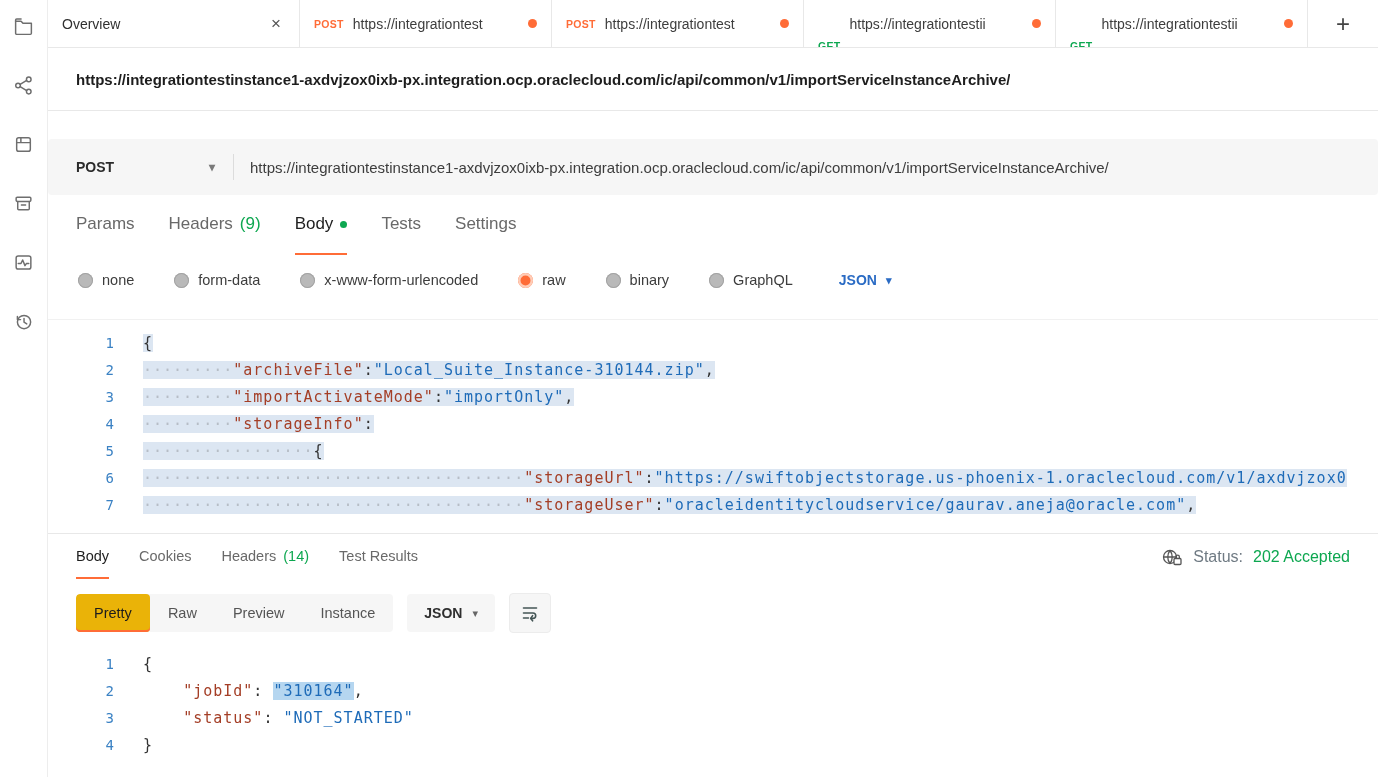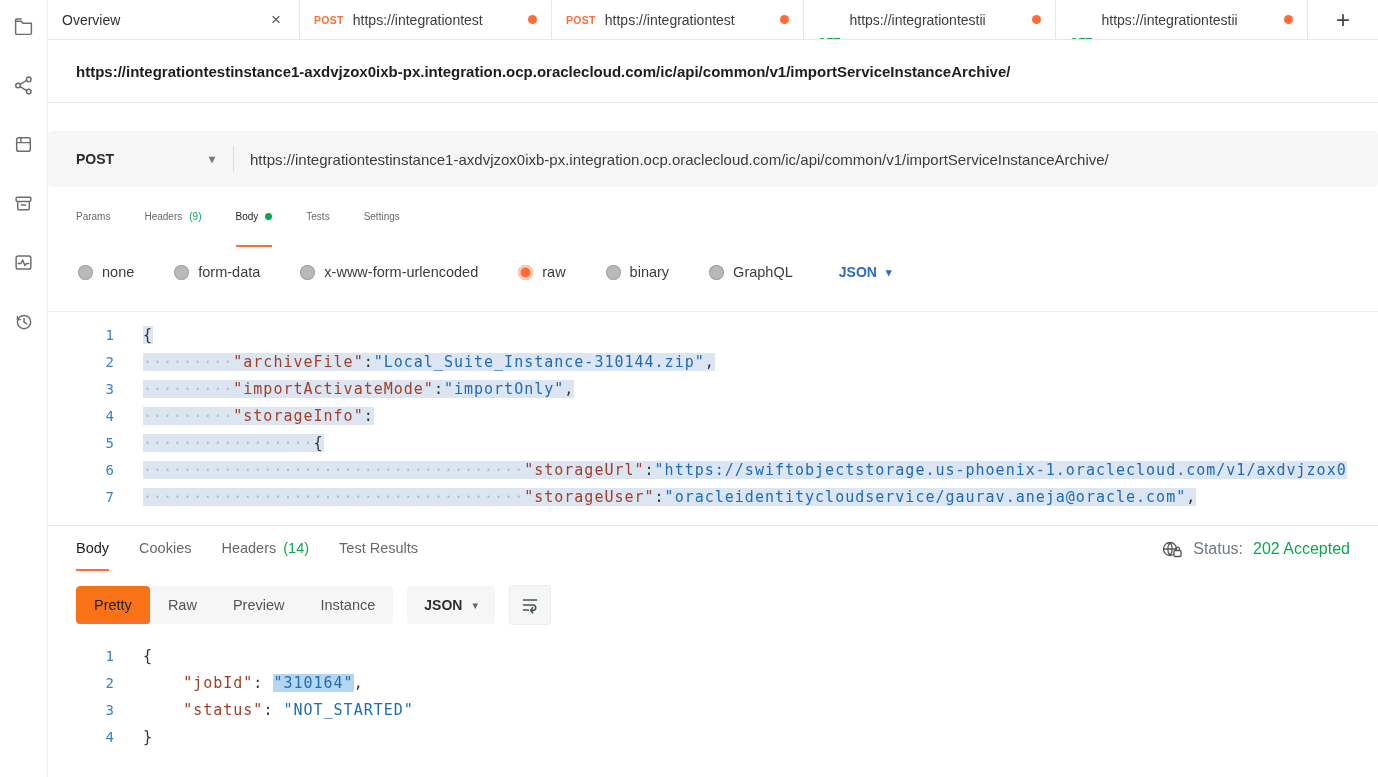--- a/index.html
+++ b/index.html
@@ -10,21 +10,21 @@
   body{margin:0;background:#fff;font-family:"Liberation Sans",sans-serif;color:#333;}
   .app{width:1378px;height:777px;display:flex;overflow:hidden;background:#fff;}
 
   
   .rail{width:48px;flex:none;border-right:1px solid #ededed;display:flex;flex-direction:column;align-items:center;padding-top:16px;gap:38px;}
   .rail svg{width:21px;height:21px;stroke:#6e6e6e;fill:none;stroke-width:1.4;stroke-linecap:round;stroke-linejoin:round;cursor:pointer;}
 
   .main{flex:1;min-width:0;display:flex;flex-direction:column;}
 
   
-  .tabbar{height:40px;flex:none;border-bottom:1px solid #e8e8e8;display:flex;align-items:stretch;}
+  .tabbar{height:48px;flex:none;border-bottom:1px solid #e8e8e8;display:flex;align-items:stretch;}
   .tab{width:252px;flex:none;display:flex;align-items:center;gap:9px;padding:0 14px;border-right:1px solid #e8e8e8;font-size:14px;color:#3d3d3d;cursor:pointer;overflow:hidden;}
   .tab .method{font-size:10.5px;font-weight:700;letter-spacing:.3px;flex:none;}
   .tab .method.post{color:var(--accent);} .tab .method.get{color:var(--green);margin-top:44px;}
   .tab .turl{flex:1;min-width:0;overflow:hidden;white-space:nowrap;}
   .tab .dot{width:9px;height:9px;border-radius:50%;background:var(--accent);flex:none;}
   .tab .tlabel{flex:1;color:#303030;}
   .tab .close{color:#555;font-size:17px;line-height:1;padding:2px 4px;}
   .plus{width:70px;display:flex;align-items:center;justify-content:center;font-size:24px;color:#444;cursor:pointer;font-weight:300;}
 
   
@@ -32,21 +32,21 @@
   .overview-url{font-weight:700;font-size:15px;color:#1d1d1d;white-space:nowrap;overflow:hidden;}
 
   
   .request-row{margin-top:28px;height:56px;flex:none;background:#f6f6f6;border-radius:4px;display:flex;align-items:center;}
   .method-select{width:185px;flex:none;display:flex;align-items:center;justify-content:space-between;padding:0 18px 0 28px;font-size:14px;font-weight:600;color:#2b2b2b;cursor:pointer;}
   .method-select .chev{color:#7a7a7a;font-size:12px;}
   .vdiv{width:1px;height:26px;background:#dcdcdc;flex:none;}
   .req-url{flex:1;min-width:0;padding:0 6px 0 16px;font-size:15px;color:#3d3d3d;white-space:nowrap;overflow:hidden;cursor:text;}
 
   
-  .req-tabs{height:60px;flex:none;display:flex;align-items:stretch;padding:0 28px;gap:34px;font-size:10px;color:#696969;}
+  .req-tabs{height:60px;flex:none;display:flex;align-items:stretch;padding:0 28px;gap:34px;font-size:17px;color:#696969;}
   .rtab{display:flex;align-items:center;gap:7px;border-bottom:2px solid transparent;cursor:pointer;white-space:nowrap;}
   .rtab.active{color:#1e1e1e;border-bottom-color:var(--accent);}
   .rtab .count{color:var(--green);}
   .gdot{width:7px;height:7px;border-radius:50%;background:var(--green);flex:none;}
 
   
   .body-modes{height:50px;flex:none;display:flex;align-items:center;padding:0 30px;gap:40px;font-size:14.5px;color:#3d3d3d;}
   .mode{display:flex;align-items:center;gap:9px;cursor:pointer;white-space:nowrap;}
   .radio{width:15px;height:15px;border-radius:50%;background:#b9b9b9;box-shadow:inset 0 0 0 1px #a3a3a3;flex:none;}
   .radio.checked{background:var(--accent);box-shadow:inset 0 0 0 2.5px #ffcdb8;}
@@ -69,21 +69,21 @@
   .resp-header{margin-top:6px;border-top:1px solid #e8e8e8;height:46px;flex:none;display:flex;align-items:stretch;padding:0 28px;gap:30px;font-size:14.5px;color:#696969;}
   .resp-right{margin-left:auto;display:flex;align-items:center;gap:10px;}
   .resp-right svg{width:22px;height:20px;stroke:#555;fill:none;stroke-width:1.3;cursor:pointer;}
   .status-label{color:#6f7a83;font-size:16px;}
   .status-value{color:var(--green);font-size:16px;}
 
   
   .resp-toolbar{margin-top:14px;flex:none;display:flex;align-items:center;gap:14px;padding:0 28px;}
   .view-group{display:flex;background:#f6f6f6;border-radius:4px;overflow:hidden;}
   .vtab{padding:11px 18px;font-size:14.5px;color:#555;cursor:pointer;}
-  .vtab.active{background:#f97316;color:#1c1c1c;box-shadow:inset 0 -2px 0 var(--accent);border-radius:4px;}
+  .vtab.active{background:#eab308;color:#1c1c1c;box-shadow:inset 0 -2px 0 var(--accent);border-radius:4px;}
   .lang-box{background:#f6f6f6;border-radius:4px;padding:11px 17px;display:flex;align-items:center;gap:10px;font-size:14px;color:#2f2f2f;font-weight:600;cursor:pointer;}
   .lang-box .chev{color:#666;font-size:11px;font-weight:400;}
   .wrap-btn{background:#f6f6f6;border:1px solid #ececec;border-radius:4px;width:42px;height:40px;display:flex;align-items:center;justify-content:center;cursor:pointer;}
   .wrap-btn svg{width:18px;height:18px;stroke:#455;fill:none;stroke-width:1.6;stroke-linecap:round;stroke-linejoin:round;}
 </style>
 </head>
 <body>
 
 <div class="app">
 

